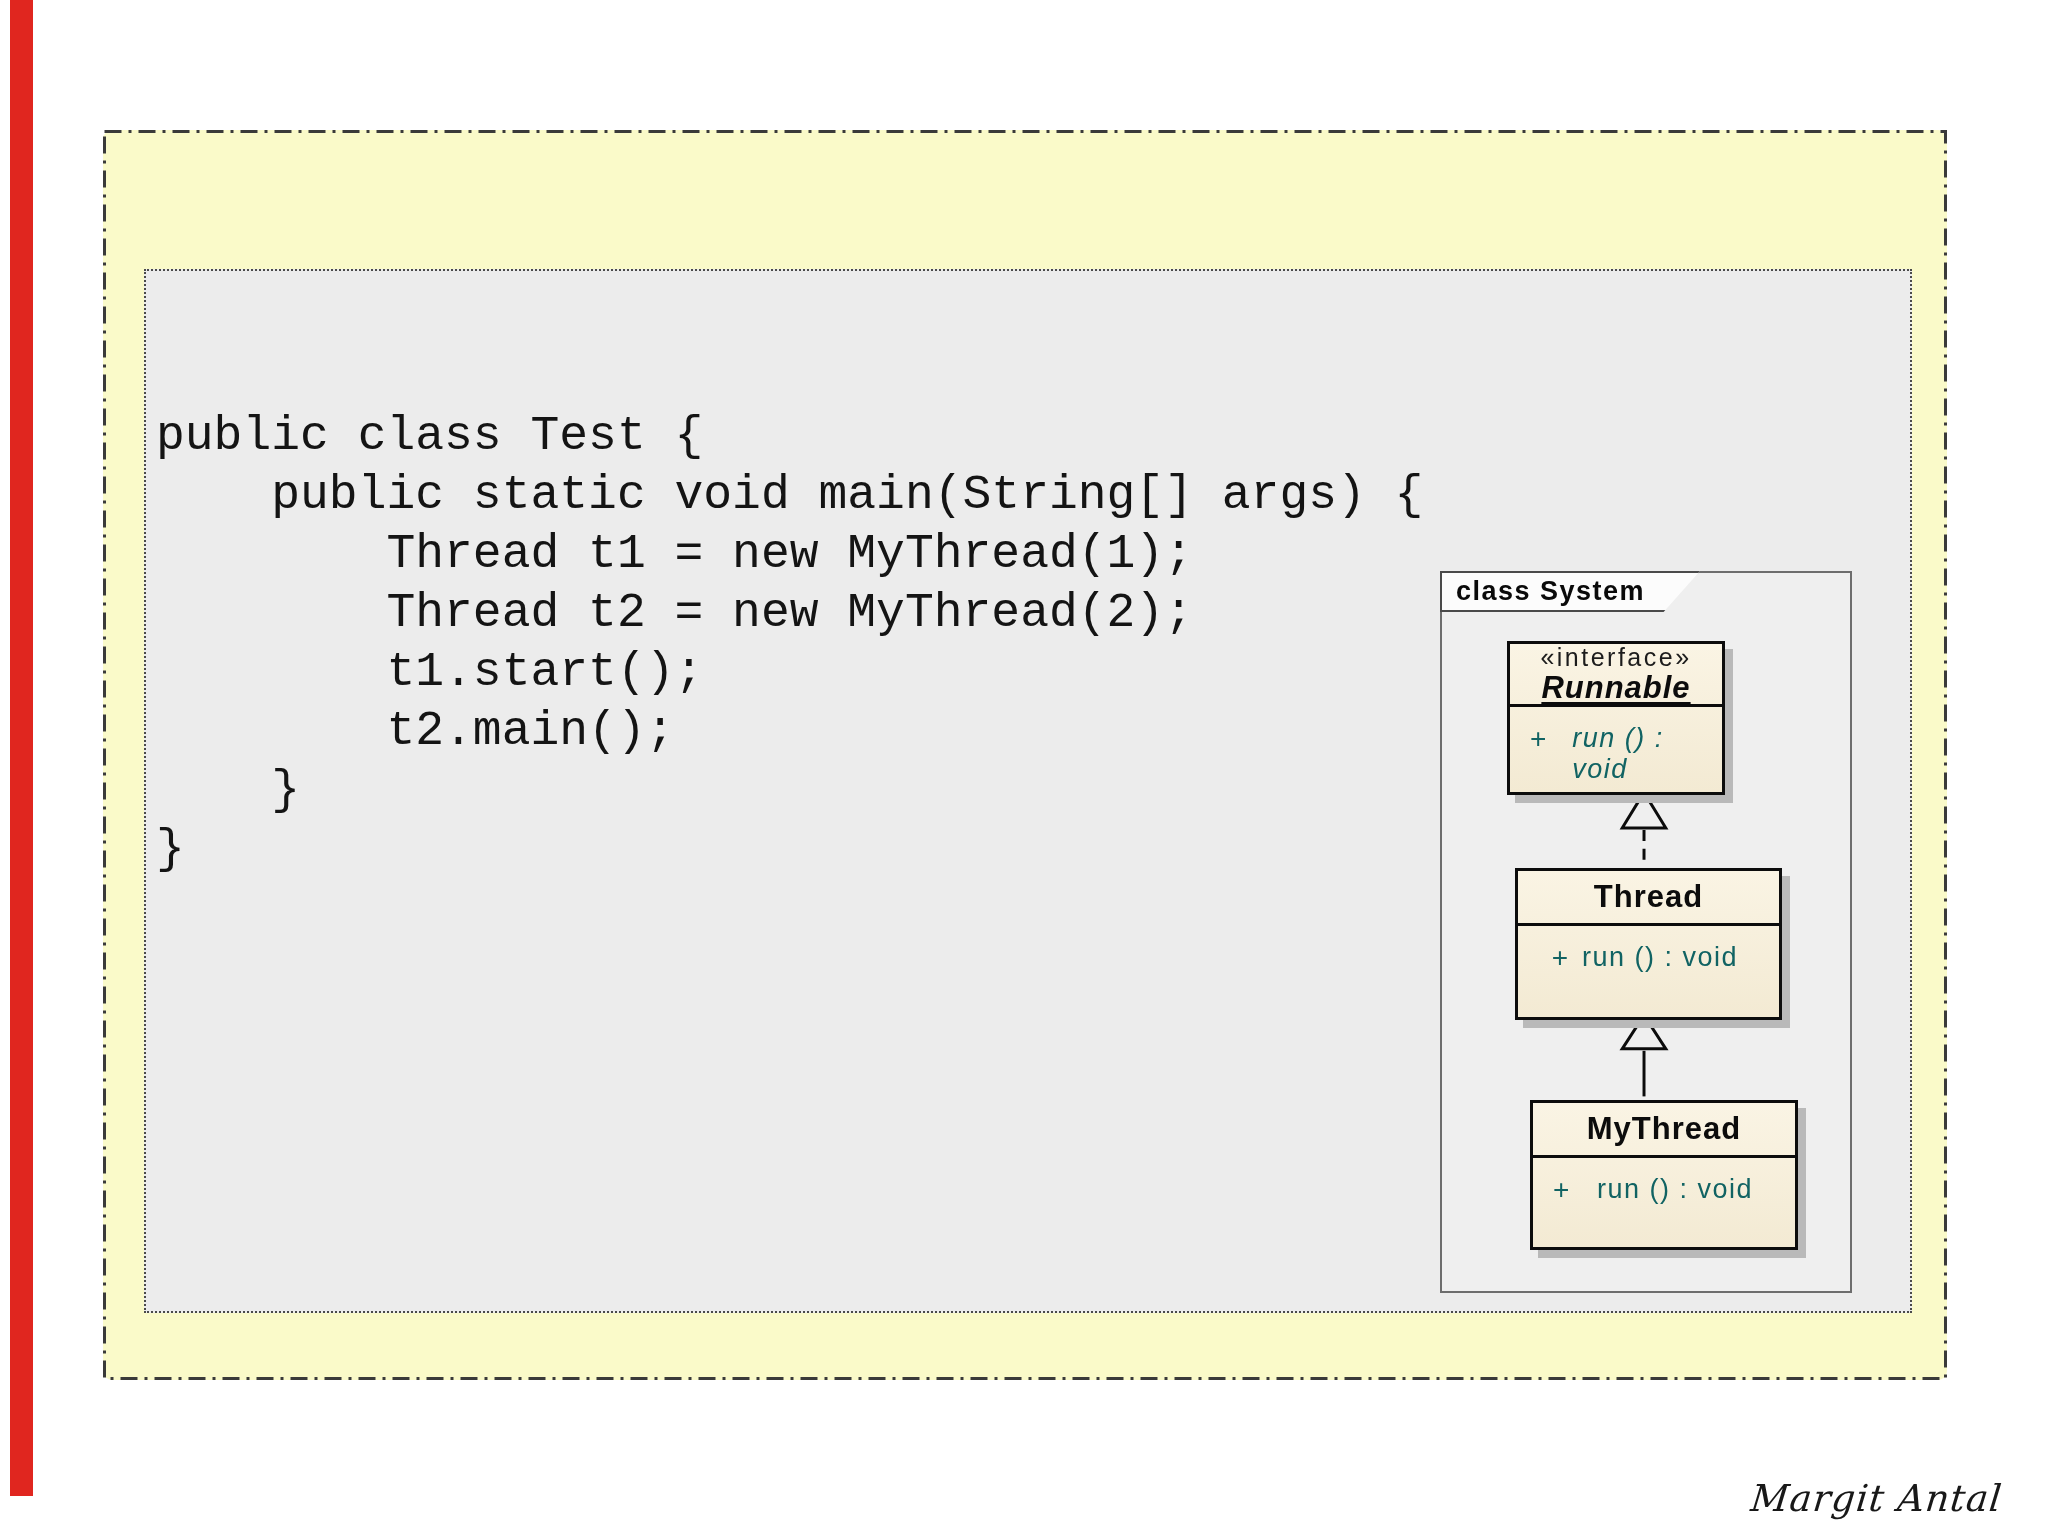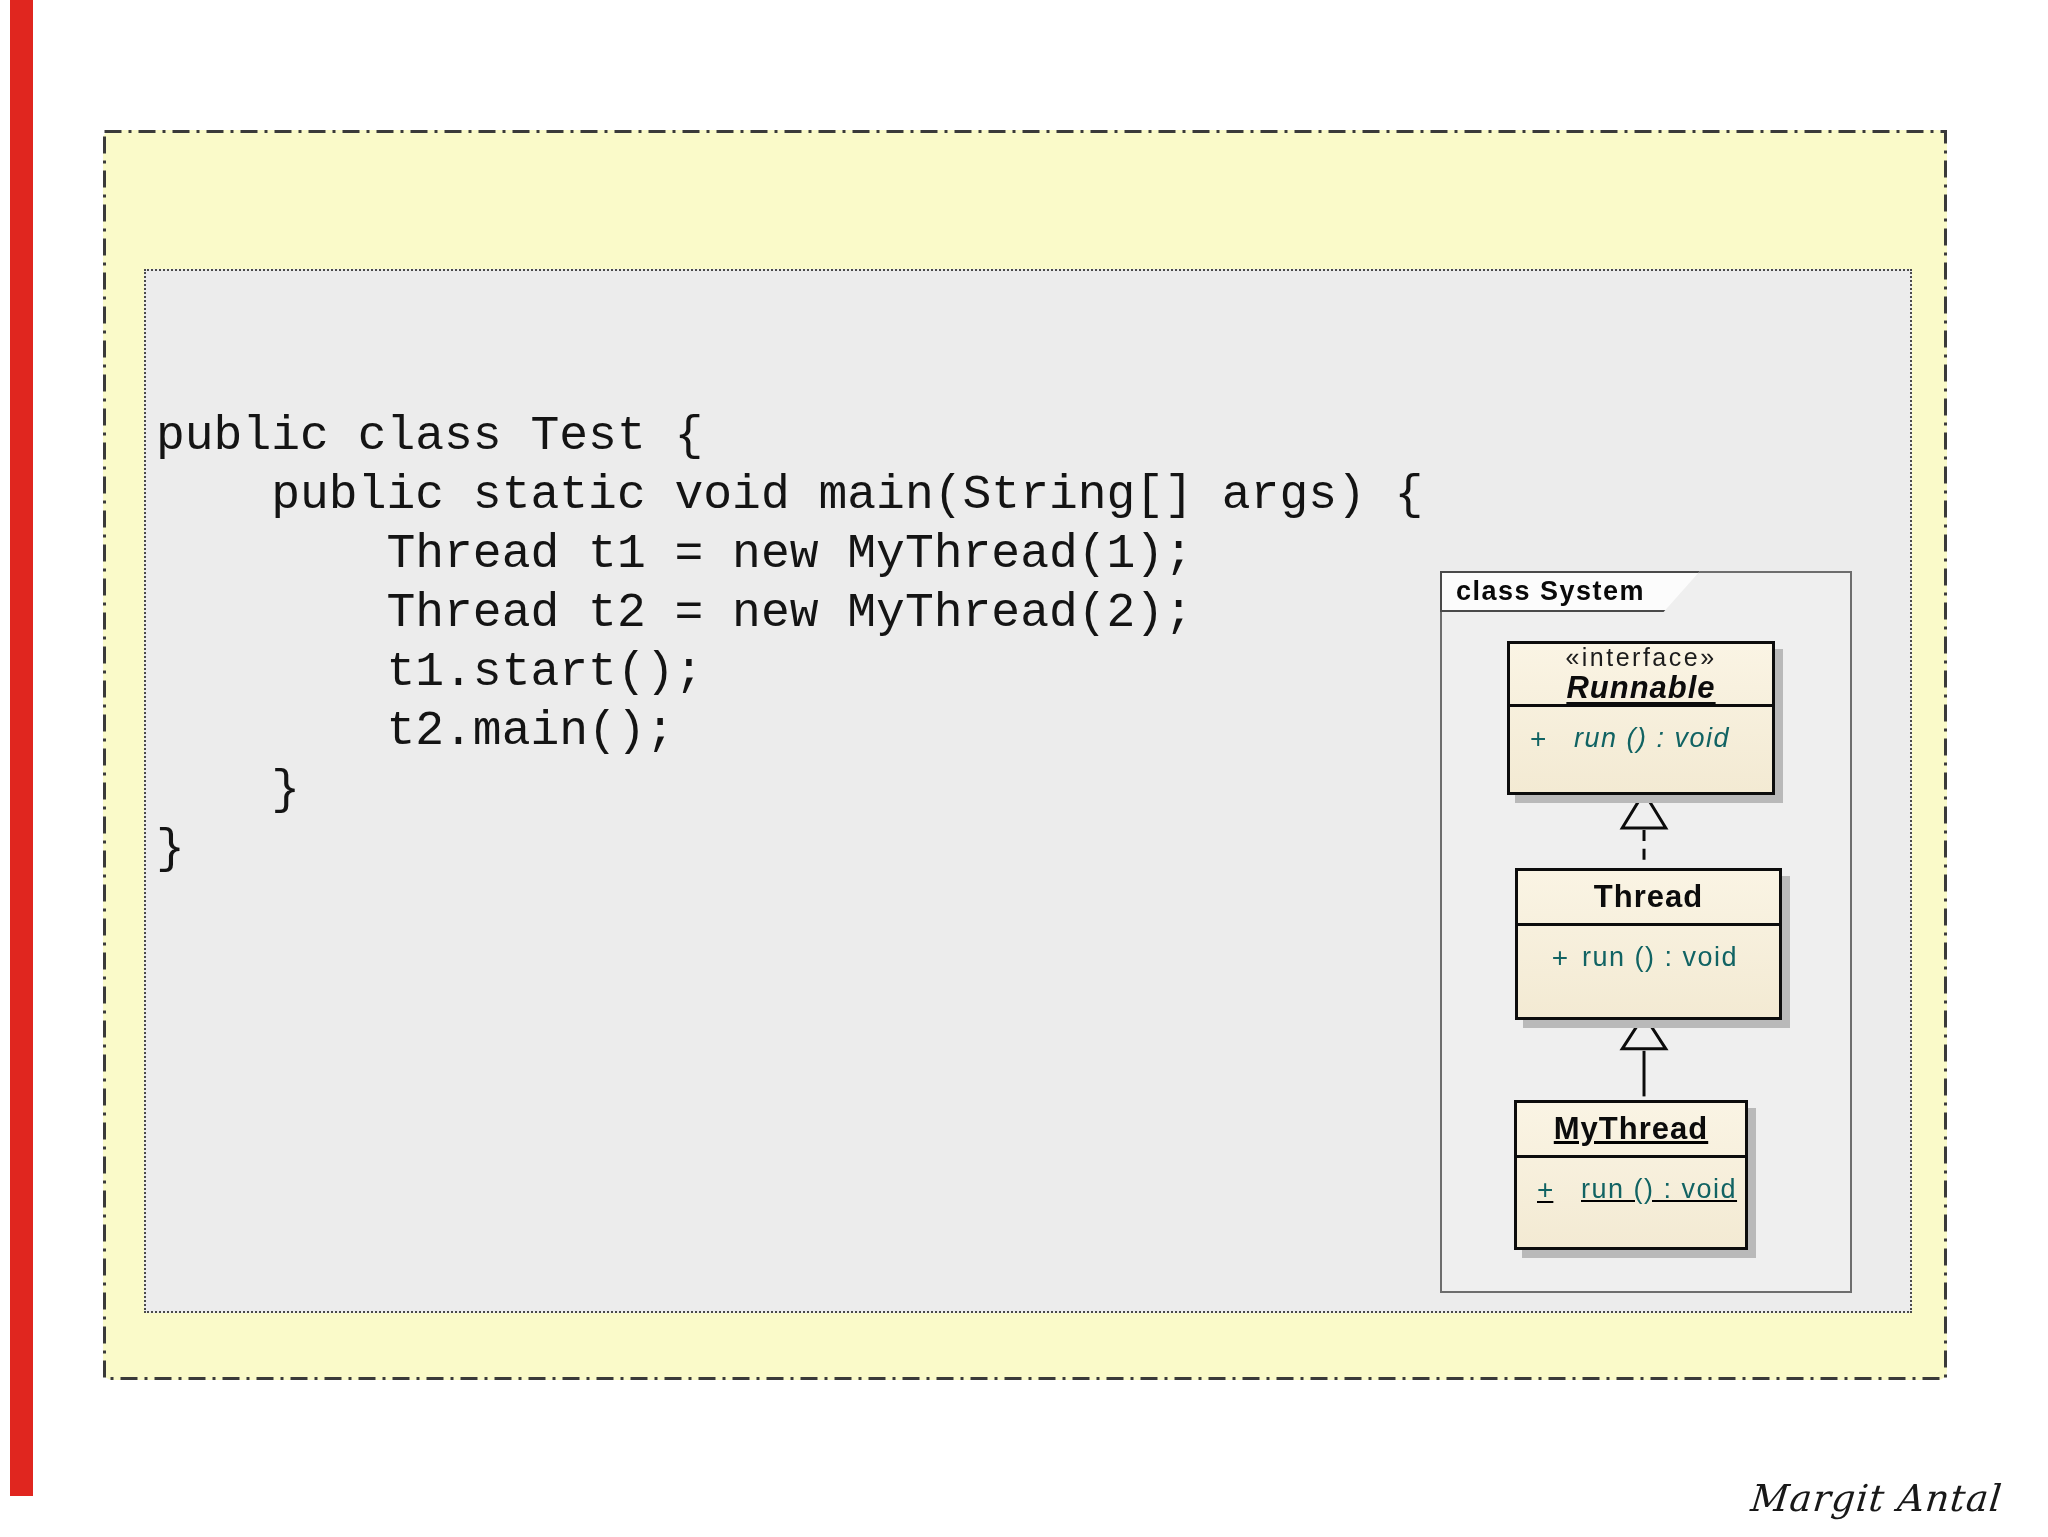--- a/index.html
+++ b/index.html
@@ -89,42 +89,42 @@
 
     <svg class="uml-arrows" viewBox="0 0 412 722">
 
       <line x1="204" y1="258" x2="204" y2="295" stroke="#0c0c0c" stroke-width="3" stroke-dasharray="11 8"></line>
       <polygon points="204,220 182,256 226,256" fill="#efefef" stroke="#0c0c0c" stroke-width="3"></polygon>
 
       <line x1="204" y1="481" x2="204" y2="527" stroke="#0c0c0c" stroke-width="3"></line>
       <polygon points="204,445 182,479 226,479" fill="#efefef" stroke="#0c0c0c" stroke-width="3"></polygon>
     </svg>
 
-    <div class="class-box" style="left:65px;top:68px;width:268px;height:154px;">
+    <div class="class-box" style="left:65px;top:68px;width:218px;height:154px;">
       <div class="box-title" style="height:63px;">
         <div class="stereotype">«interface»</div>
         <div class="class-name iface">Runnable</div>
       </div>
       <div class="box-ops">
         <span class="op-vis">+</span>
         <span class="op-sig iface">run () : void</span>
       </div>
     </div>
 
     <div class="class-box" style="left:73px;top:295px;width:267px;height:152px;text-align:center;">
       <div class="box-title" style="height:55px;">
         <div class="class-name">Thread</div>
       </div>
       <div class="box-ops">
         <span class="op-vis">+</span>
         <span class="op-sig">run () : void</span>
       </div>
     </div>
 
-    <div class="class-box" style="left:72px;top:527px;width:234px;height:150px;text-decoration:underline;">
+    <div class="class-box" style="left:88px;top:527px;width:268px;height:150px;">
       <div class="box-title" style="height:55px;">
         <div class="class-name">MyThread</div>
       </div>
       <div class="box-ops">
         <span class="op-vis">+</span>
         <span class="op-sig">run () : void</span>
       </div>
     </div>
   </div>
 </div>

